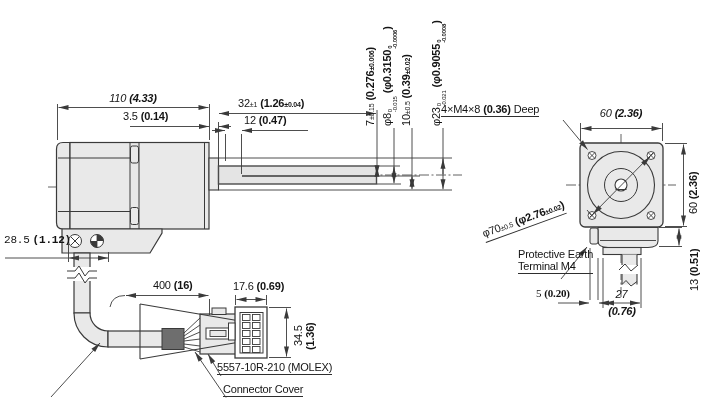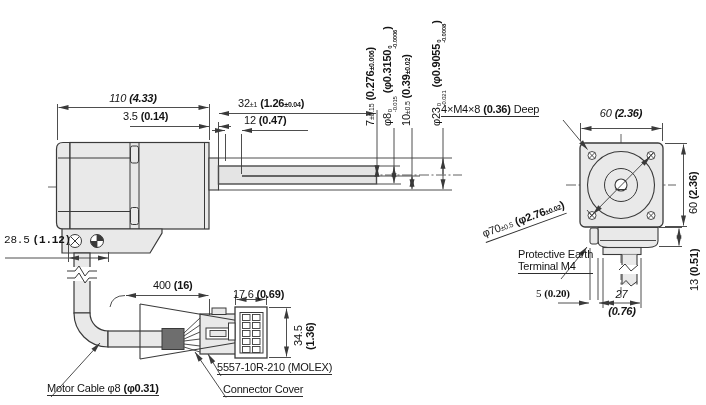--- a/index.html
+++ b/index.html
@@ -303,37 +303,34 @@
         <span>-0.021</span>
       </span><span class="in gap">(φ0.9055</span><span class="tolstack in">
         <span>0</span>
         <span>-0.0008</span>
       </span><span class="in">)</span>
 </div>
 
 <div class="dim" style="left:153px;top:279px;">
   <span>400</span><span class="in gap">(16)</span>
 </div>
-<div class="dim" style="left:233px;top:280px;margin-top:8px;">
+<div class="dim" style="left:233px;top:280px;">
   <span>17.6</span><span class="in gap">(0.69)</span>
 </div>
 <div class="dim rot" style="left:291.5px;top:346px;">
   <span>34.5</span>
 </div>
 <div class="dim rot in" style="left:303.5px;top:350px;">
   <span>(1.36)</span>
 </div>
 <div class="dim ul" style="left:217px;top:361px;text-align:center;">
   <span>5557-10R-210 (MOLEX)</span>
 </div>
 <div class="dim ul" style="left:223px;top:383px;">
   <span>Connector Cover</span>
-</div>
-<div class="dim ul" style="left:47px;top:382px;">
-  <span>Motor Cable φ8</span><span class="in gap">(φ0.31)</span>
 </div>
 
 <div class="dim ctr" style="left:576px;top:107px;width:90px;">
   <span>60</span><span class="in gap">(2.36)</span>
 </div>
 <div class="dim rot" style="left:687px;top:214px;">
   <span>60</span><span class="in gap">(2.36)</span>
 </div>
 <div class="dim ul" style="left:441px;top:103px;">
   <span>4×M4×8</span><span class="in gap">(0.36)</span><span class="gap">Deep</span>

